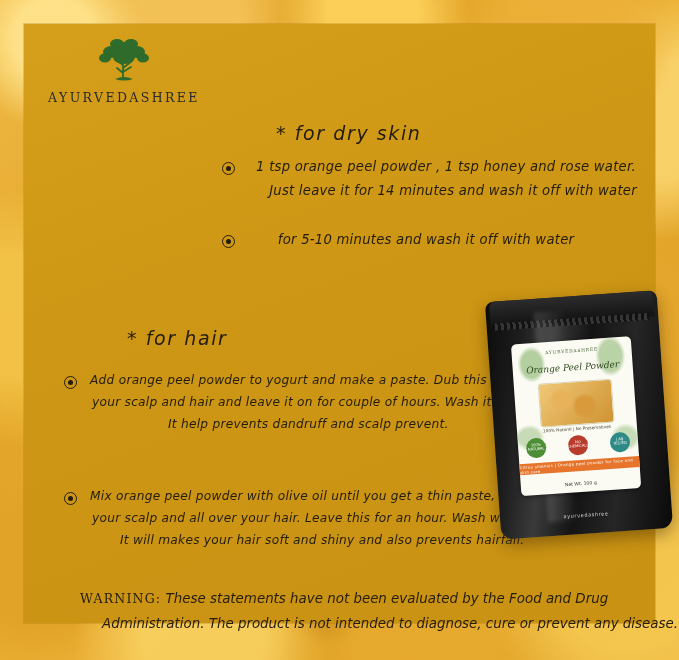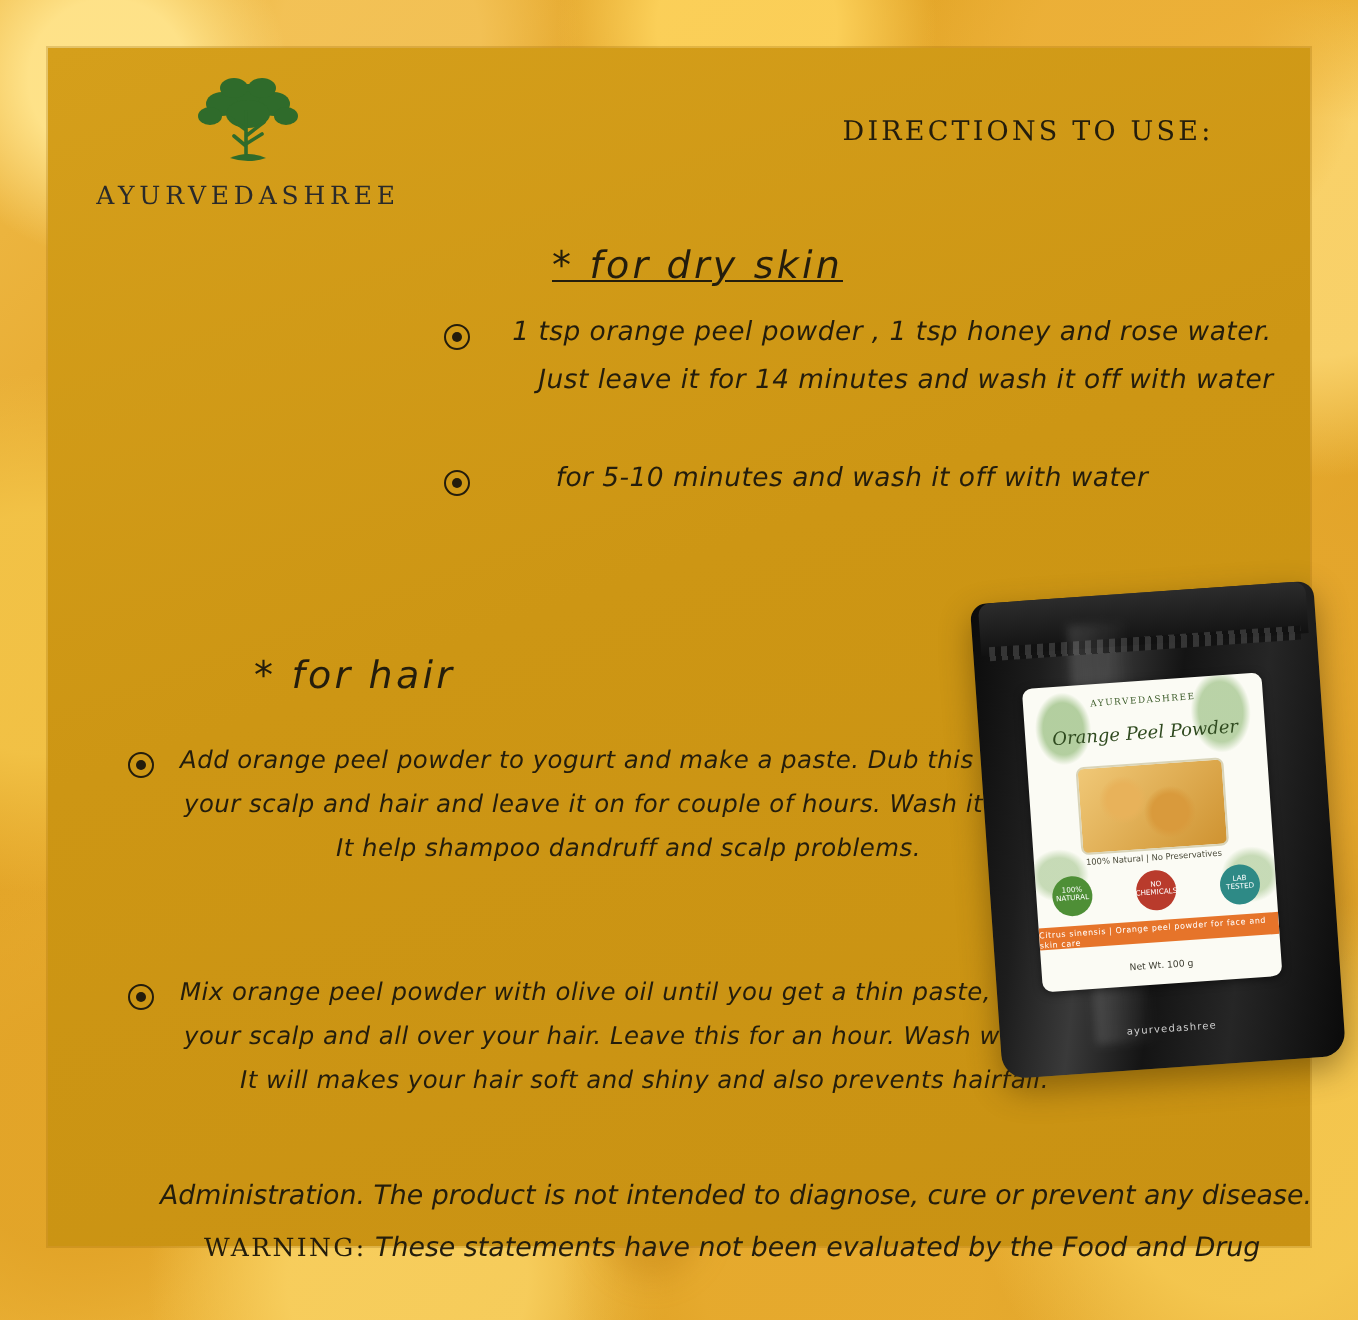--- a/index.html
+++ b/index.html
@@ -96,21 +96,21 @@
     color: #241d0c;
   }
   .section-title {
     position: absolute;
     font-size: 19px;
     letter-spacing: 1.6px;
     color: #241d0c;
     font-style: italic;
     font-family: "DejaVu Sans", sans-serif;
   }
-  #dry-skin-title { left: 252px; top: 98px; text-decoration: underline; }
+  #dry-skin-title { left: 252px; top: 98px; }
   #hair-title { left: 103px; top: 303px; text-align: right; }
 
   .bullet-dot {
     position: absolute;
     width: 13px;
     height: 13px;
     border-radius: 50%;
     border: 1.6px solid #241d0c;
     box-sizing: border-box;
   }
@@ -361,57 +361,56 @@
             <ellipse cx="50" cy="26" rx="6" ry="4.5"></ellipse>
             <ellipse cx="31" cy="25" rx="11" ry="7"></ellipse>
           </g>
           <path d="M30 24 L30 45 M30 33 L22 27 M30 36 L39 29 M30 41 L24 36 M30 40 L38 35" stroke="#2f6b2b" stroke-width="1.8" fill="none" stroke-linecap="round"></path>
           <path d="M22 47 Q31 43 40 47 Q31 50 22 47 Z" fill="#2f6b2b"></path>
         </svg>
       </span>
       <span class="brand-name">AYURVEDASHREE</span>
     </div>
 
-    <div id="directions-title">DIRECTIONS TO USE:</div>
 
     <div class="section-title" id="dry-skin-title">* for dry skin</div>
 
     <span class="bullet-dot" id="dot-dry-1"></span>
     <div class="para center-ish" id="txt-dry-1">
       <span class="line">1 tsp orange peel powder , 1 tsp honey and rose water.</span>
       <span class="line">Just leave it for 14 minutes and wash it off with water</span>
     </div>
 
     <span class="bullet-dot" id="dot-dry-2"></span>
     <div class="para center-ish" id="txt-dry-2">
       <span class="line">for 5-10 minutes and wash it off with water</span>
     </div>
 
     <div class="section-title" id="hair-title">* for hair</div>
 
     <span class="bullet-dot" id="dot-hair-1"></span>
     <div class="para" id="txt-hair-1">
       <span class="line">Add orange peel powder to yogurt and make a paste. Dub this mixture well into</span>
       <span class="line">your scalp and hair and leave it on for couple of hours. Wash it off with water.</span>
-      <span class="line">It help shampoo dandruff and scalp problems.</span>
+      <span class="line">It help prevents dandruff and scalp prevent.</span>
     </div>
 
     <span class="bullet-dot" id="dot-hair-2"></span>
     <div class="para" id="txt-hair-2">
       <span class="line">Mix orange peel powder with olive oil until you get a thin paste, and rub into</span>
       <span class="line">your scalp and all over your hair. Leave this for an hour. Wash with shampoo.</span>
       <span class="line">It will makes your hair soft and shiny and also prevents hairfall.</span>
     </div>
 
     <div id="warning">
-      <span class="line">Administration. The product is not intended to diagnose, cure or prevent any disease.</span>
       <span class="line">
         <span class="w-label">WARNING:</span>
         <span>These statements have not been evaluated by the Food and Drug</span>
       </span>
+      <span class="line">Administration. The product is not intended to diagnose, cure or prevent any disease.</span>
     </div>
 
     <div id="pouch">
       <div class="pouch-body"></div>
       <div class="pouch-top"></div>
       <div class="pouch-seam"></div>
       <div class="pouch-sheen"></div>
 
       <div class="label">
         <div class="label-leaves"></div>

